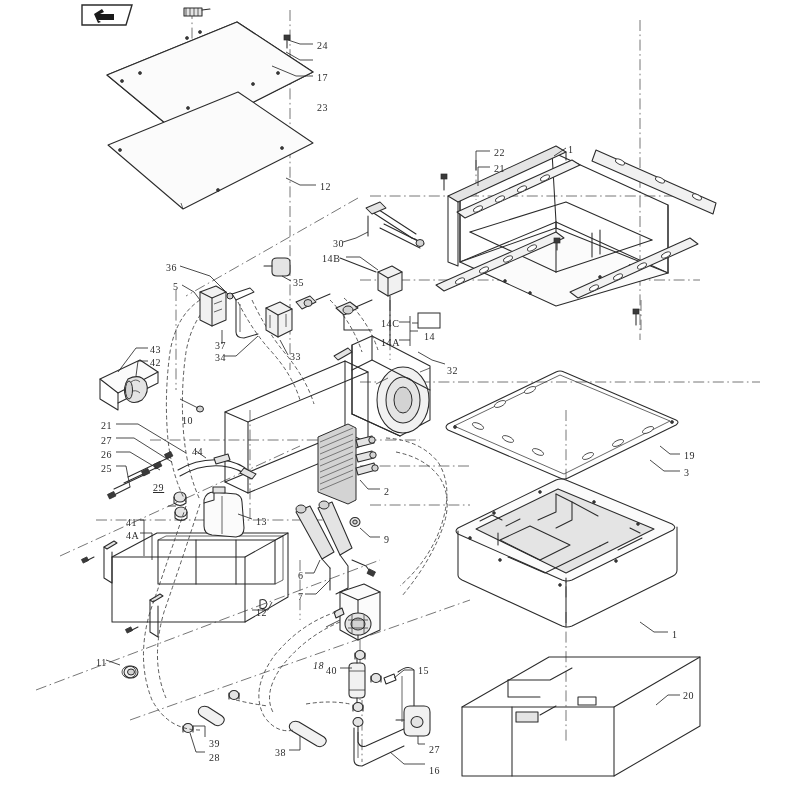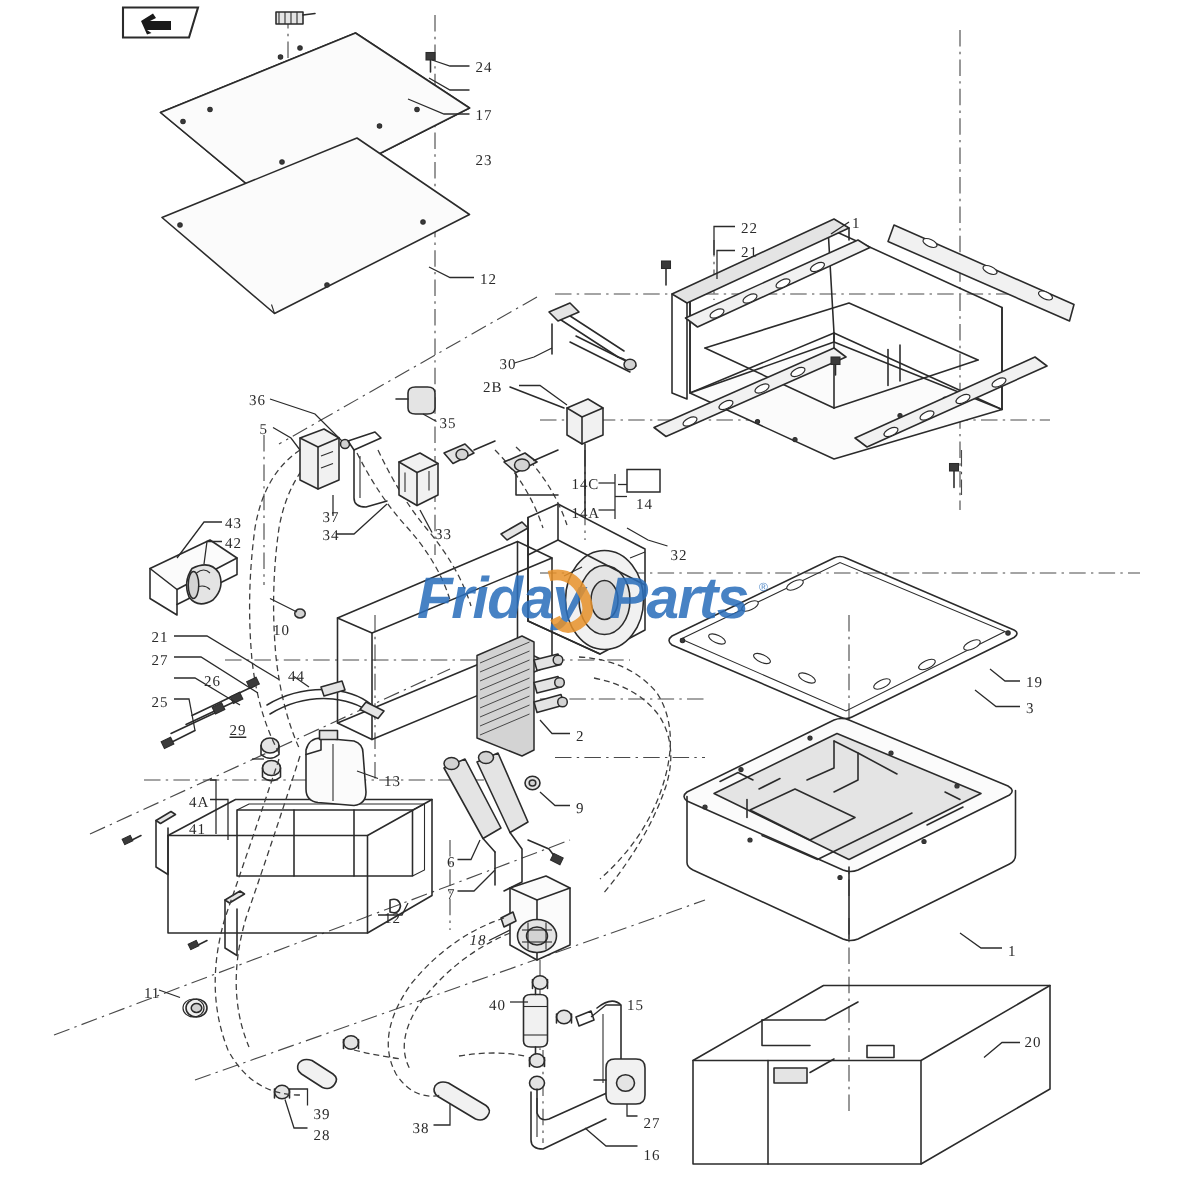--- a/index.html
+++ b/index.html
@@ -555,67 +555,59 @@
 
   <div class="keybox">
     <svg viewBox="0 0 56 24" width="56" height="24">
       <path d="M2 2 L52 2 L46 22 L2 22 Z" fill="#ffffff" stroke="#2b2b2b" stroke-width="1.4"></path>
       <g transform="translate(14,6)">
         <path d="M0 5 L8 0 L10 3 L6 5 L20 5 L20 11 L4 11 L7 13 L4 14 Z" fill="#1a1a1a"></path>
       </g>
     </svg>
   </div>
 
-  <div class="wm">
-    <svg viewBox="0 0 240 46" width="240" height="46">
-      <text class="wm-txt" x="0" y="34" fill="#2a6ebb" opacity=".86">Friday</text>
-      <text class="wm-txt" x="128" y="34" fill="#2a6ebb" opacity=".86">Parts</text>
-      <path d="M88 6 Q104 2 112 20 Q118 34 104 40 Q96 42 92 34" fill="none" stroke="#e8922a" stroke-width="7" opacity=".85"></path>
-      <text x="228" y="16" font-size="8" font-family="'Liberation Sans',sans-serif" fill="#2a6ebb" opacity=".8">®</text>
-    </svg>
-  </div>
 
   <div id="callout-layer">
       <div class="callout" style="left: 317px; top: 41px;">24</div>
       <div class="callout" style="left: 317px; top: 57px; margin-top: 46px;">23</div>
       <div class="callout" style="left: 317px; top: 73px;">17</div>
       <div class="callout" style="left: 320px; top: 182px;">12</div>
       <div class="callout" style="left: 494px; top: 148px;">22</div>
       <div class="callout" style="left: 494px; top: 164px;">21</div>
       <div class="callout" style="left: 568px; top: 145px;">1</div>
       <div class="callout" style="left: 333px; top: 239px;">30</div>
-      <div class="callout" style="left: 322px; top: 254px;">2B</div>
+      <div class="callout" style="left: 322px; top: 254px;">14B</div>
       <div class="callout" style="left: 166px; top: 263px;">36</div>
       <div class="callout" style="left: 173px; top: 282px;">5</div>
       <div class="callout" style="left: 293px; top: 278px;">35</div>
       <div class="callout" style="left: 381px; top: 319px;">14C</div>
       <div class="callout" style="left: 424px; top: 332px;">14</div>
       <div class="callout" style="left: 381px; top: 338px;">14A</div>
       <div class="callout" style="left: 215px; top: 341px;">37</div>
       <div class="callout" style="left: 215px; top: 353px;">34</div>
       <div class="callout" style="left: 290px; top: 352px;">33</div>
       <div class="callout" style="left: 447px; top: 366px;">32</div>
       <div class="callout" style="left: 150px; top: 345px;">43</div>
       <div class="callout" style="left: 150px; top: 358px;">42</div>
       <div class="callout" style="left: 182px; top: 396px; margin-top: 20px;">10</div>
       <div class="callout" style="left: 101px; top: 421px;">21</div>
       <div class="callout" style="left: 101px; top: 436px;">27</div>
-      <div class="callout" style="left: 101px; top: 450px; margin-left: 35px;">26</div>
+      <div class="callout" style="left: 101px; top: 450px;">26</div>
       <div class="callout" style="left: 101px; top: 464px;">25</div>
       <div class="callout" style="left: 192px; top: 447px;">44</div>
       <div class="callout" style="left: 384px; top: 487px;">2</div>
       <div class="callout" style="left: 384px; top: 535px;">9</div>
       <div class="callout" style="left: 153px; top: 483px; text-decoration: underline;">29</div>
       <div class="callout" style="left: 256px; top: 517px; text-align: center;">13</div>
-      <div class="callout" style="left: 126px; top: 518px; margin-top: 31px;">41</div>
+      <div class="callout" style="left: 126px; top: 518px;">41</div>
       <div class="callout" style="left: 126px; top: 531px;">4A</div>
       <div class="callout" style="left: 298px; top: 571px;">6</div>
       <div class="callout" style="left: 298px; top: 592px;">7</div>
       <div class="callout" style="left: 256px; top: 608px;">12</div>
-      <div class="callout" style="left: 313px; top: 623px; font-style: italic;">18</div>
+      <div class="callout" style="left: 313px; top: 661px; font-style: italic;">18</div>
       <div class="callout" style="left: 96px; top: 658px;">11</div>
       <div class="callout" style="left: 326px; top: 666px;">40</div>
       <div class="callout" style="left: 418px; top: 666px;">15</div>
       <div class="callout" style="left: 209px; top: 739px;">39</div>
       <div class="callout" style="left: 209px; top: 753px;">28</div>
       <div class="callout" style="left: 275px; top: 748px;">38</div>
       <div class="callout" style="left: 429px; top: 745px;">27</div>
       <div class="callout" style="left: 429px; top: 766px;">16</div>
       <div class="callout" style="left: 684px; top: 451px;">19</div>
       <div class="callout" style="left: 684px; top: 468px;">3</div>

